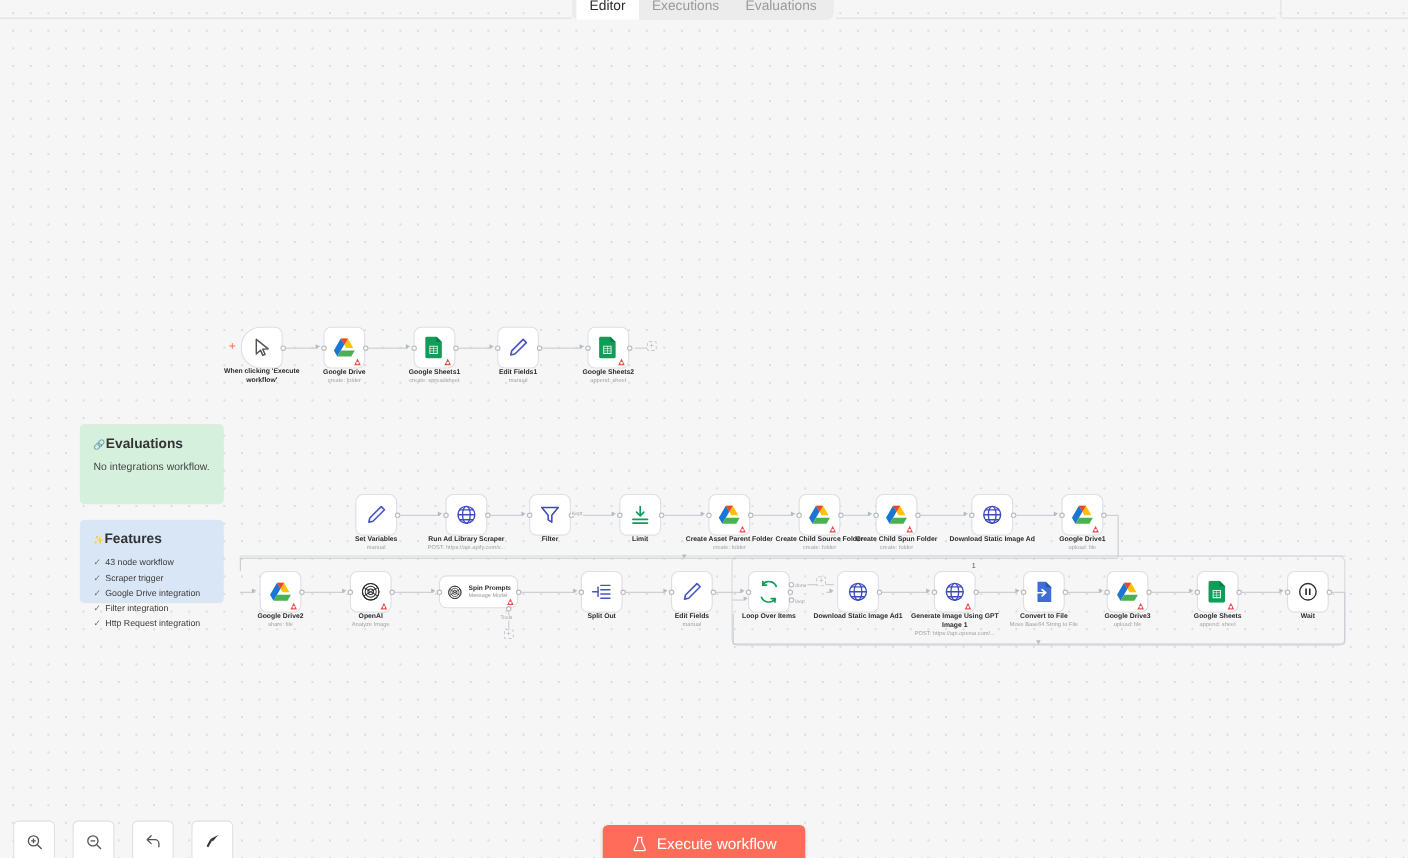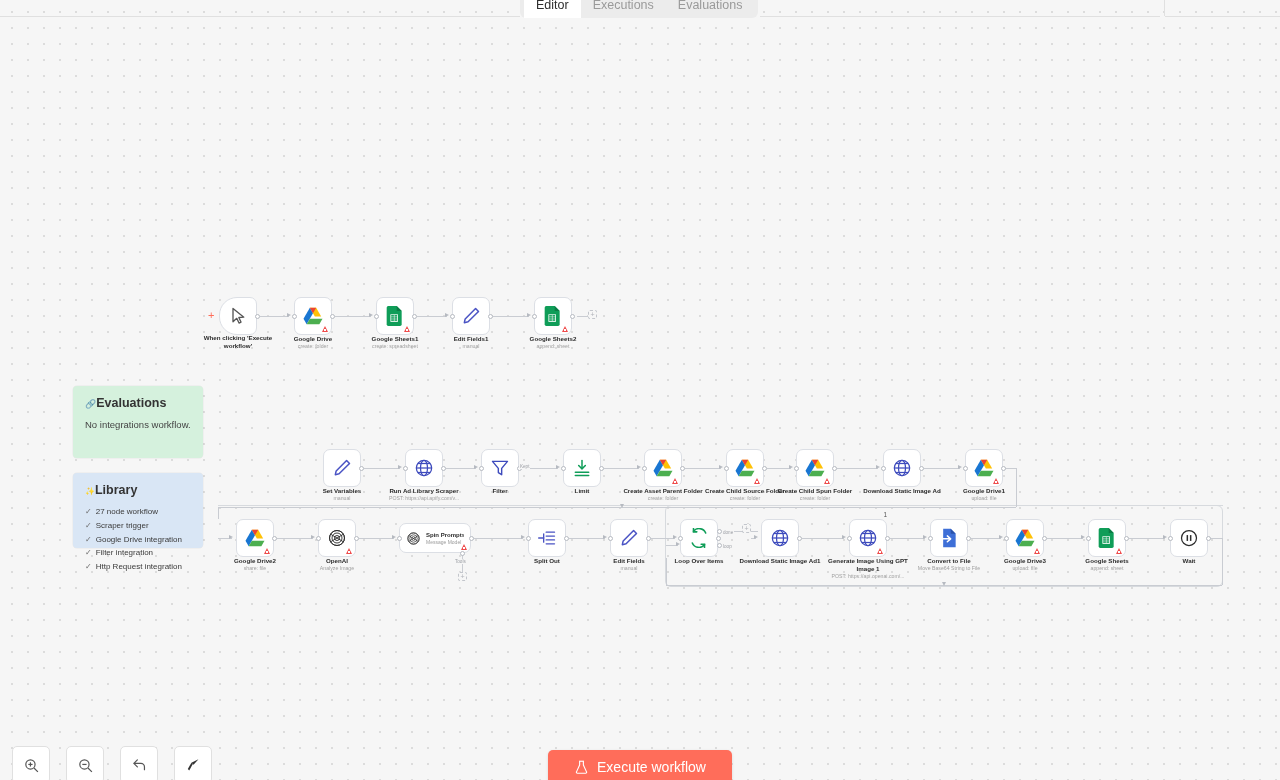--- a/index.html
+++ b/index.html
@@ -206,24 +206,24 @@
 
   <div class="sticky" id="note-integrations">
     <div class="sticky-title" style="margin-bottom:8px;">
       <span style="font-size:9px;">🔗</span><span>Evaluations</span>
     </div>
     <div class="sticky-body">No integrations workflow.</div>
   </div>
 
   <div class="sticky" id="note-features">
     <div class="sticky-title" style="margin-bottom:8px;">
-      <span style="font-size:8px;color:#f0a52b;">✨</span><span>Library</span>
+      <span style="font-size:8px;color:#f0a52b;">✨</span><span>Features</span>
     </div>
     <ul class="sticky-list">
-      <li>27 node workflow</li>
+      <li>43 node workflow</li>
       <li>Scraper trigger</li>
       <li>Google Drive integration</li>
       <li>Filter integration</li>
       <li>Http Request integration</li>
     </ul>
   </div>
 
   <div id="edges">
       <div class="port" style="left: 254.5px; top: 313.5px;"></div>
       <div class="edge h" style="left: 260px; top: 316px; width: 29px;"></div>

